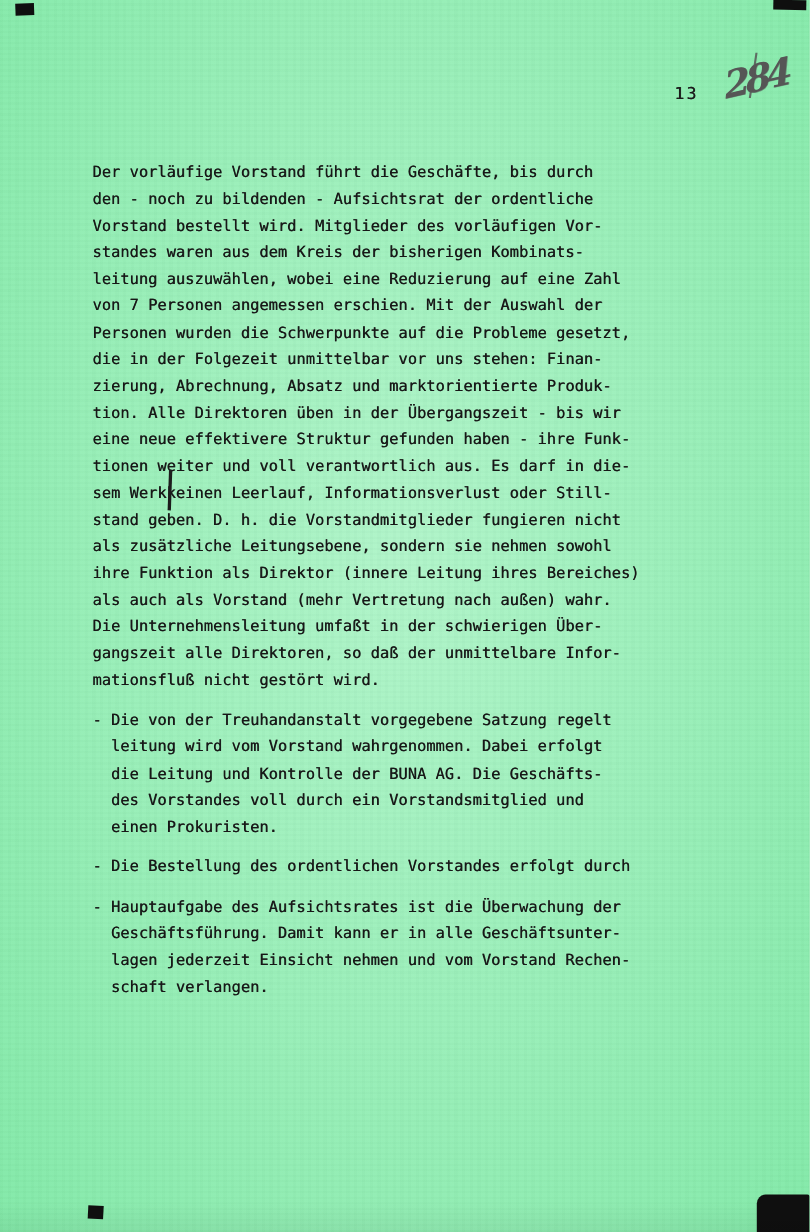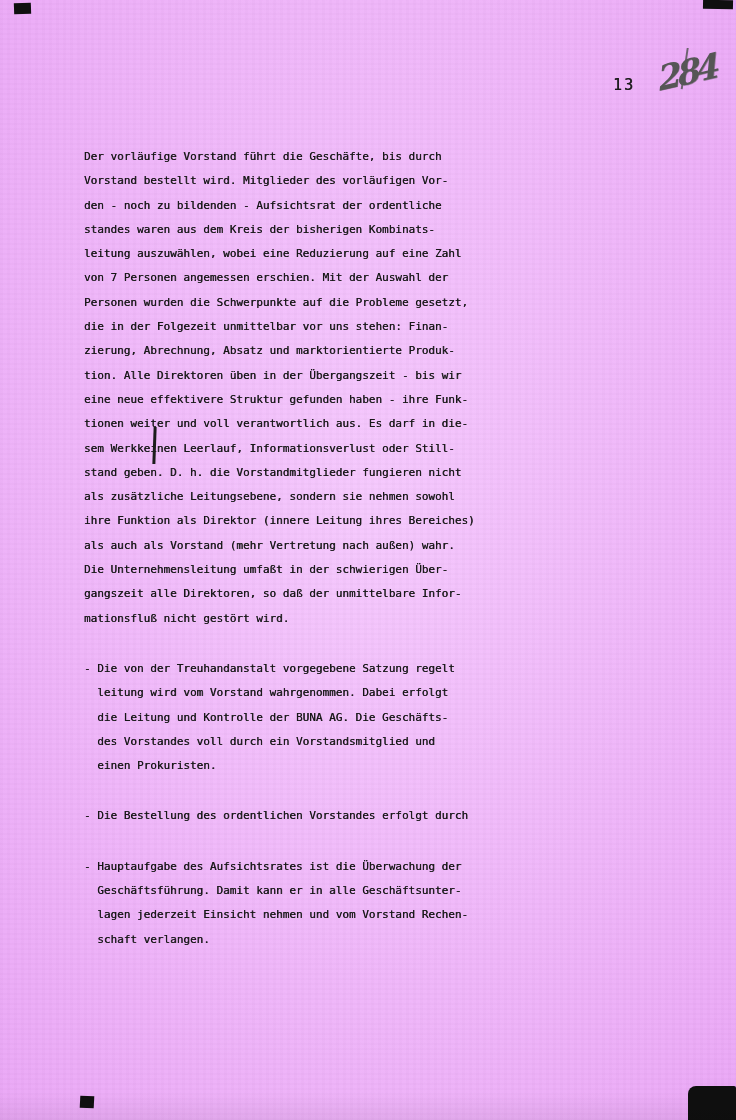--- a/index.html
+++ b/index.html
@@ -2,21 +2,21 @@
 <html><head>
 <meta charset="utf-8">
 <style>
   html, body { margin: 0; padding: 0; }
   body { width: 736px; height: 1120px; overflow: hidden; background: #e9e9e7; }
 
   .page {
     position: relative;
     width: 736px;
     height: 1120px;
-    background: #f0abfc;
+    background: #86efac;
     font-family: "DejaVu Sans Mono", "Liberation Mono", monospace;
     overflow: hidden;
   }
   
   .page::before {
     content: "";
     position: absolute;
     inset: 0;
     pointer-events: none;
     background:
@@ -33,26 +33,26 @@
   }
 
   
   .content {
     position: absolute;
     left: 84px;
     top: 145px;
   }
   .tline {
     white-space: pre;
-    font-size: 11px;
+    font-size: 14px;
     line-height: 24.3px;
     color: #171717;
     text-shadow: 0.35px 0 0 rgba(23,23,23,0.85);
   }
-  .block + .block { margin-top: 26px; }
+  .block + .block { margin-top: 12px; }
 
   .pagenum {
     position: absolute;
     left: 613px;
     top: 76px;
     font-size: 15px;
     letter-spacing: 2px;
     color: #1b1b1b;
     text-shadow: 0.35px 0 0 rgba(23,23,23,0.85);
   }
@@ -108,22 +108,22 @@
   <div class="mark tr"></div>
   <div class="mark bl"></div>
   <div class="mark br"></div>
 
   <div class="pagenum">13</div>
   <div class="handnum">284</div>
 
   <div class="content">
     <div class="block">
         <div class="tline">Der vorläufige Vorstand führt die Geschäfte, bis durch</div>
+        <div class="tline">den - noch zu bildenden - Aufsichtsrat der ordentliche</div>
         <div class="tline">Vorstand bestellt wird. Mitglieder des vorläufigen Vor-</div>
-        <div class="tline">den - noch zu bildenden - Aufsichtsrat der ordentliche</div>
         <div class="tline">standes waren aus dem Kreis der bisherigen Kombinats-</div>
         <div class="tline">leitung auszuwählen, wobei eine Reduzierung auf eine Zahl</div>
         <div class="tline">von 7 Personen angemessen erschien. Mit der Auswahl der</div>
         <div class="tline">Personen wurden die Schwerpunkte auf die Probleme gesetzt,</div>
         <div class="tline">die in der Folgezeit unmittelbar vor uns stehen: Finan-</div>
         <div class="tline">zierung, Abrechnung, Absatz und marktorientierte Produk-</div>
         <div class="tline">tion. Alle Direktoren üben in der Übergangszeit - bis wir</div>
         <div class="tline">eine neue effektivere Struktur gefunden haben - ihre Funk-</div>
         <div class="tline">tionen weiter und voll verantwortlich aus. Es darf in die-</div>
         <div class="tline">sem Werkkeinen Leerlauf, Informationsverlust oder Still-</div>

